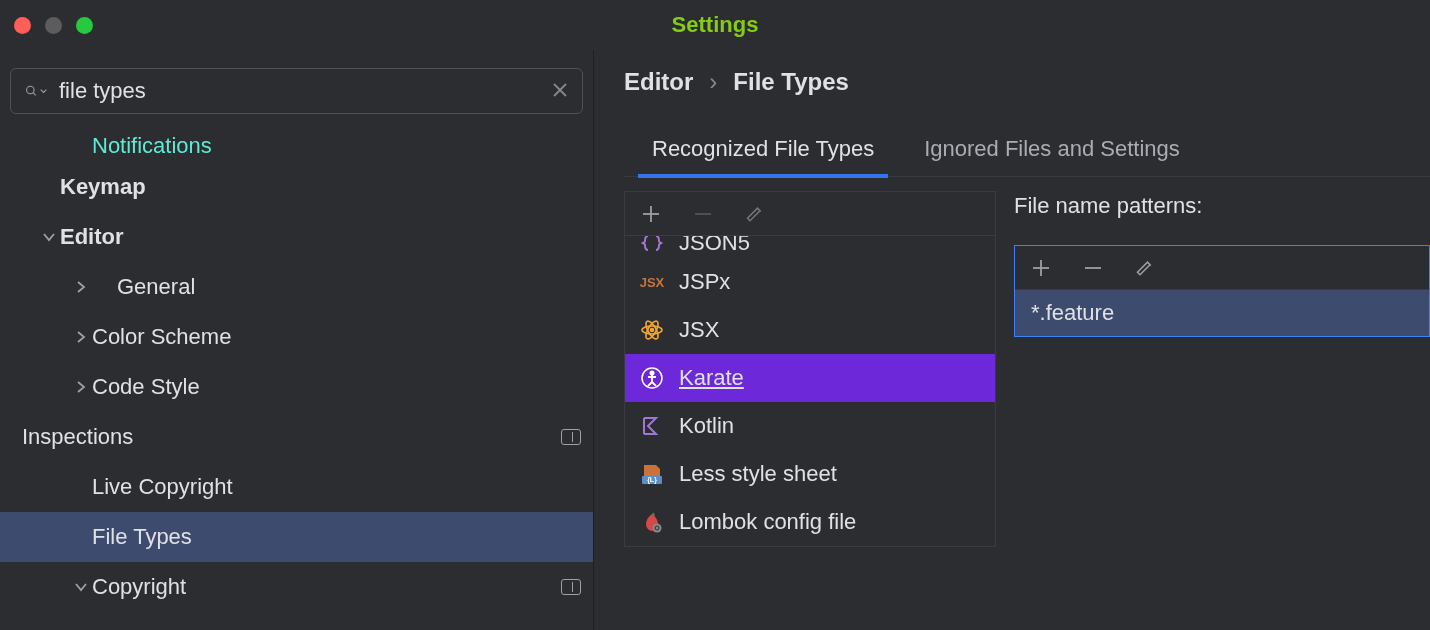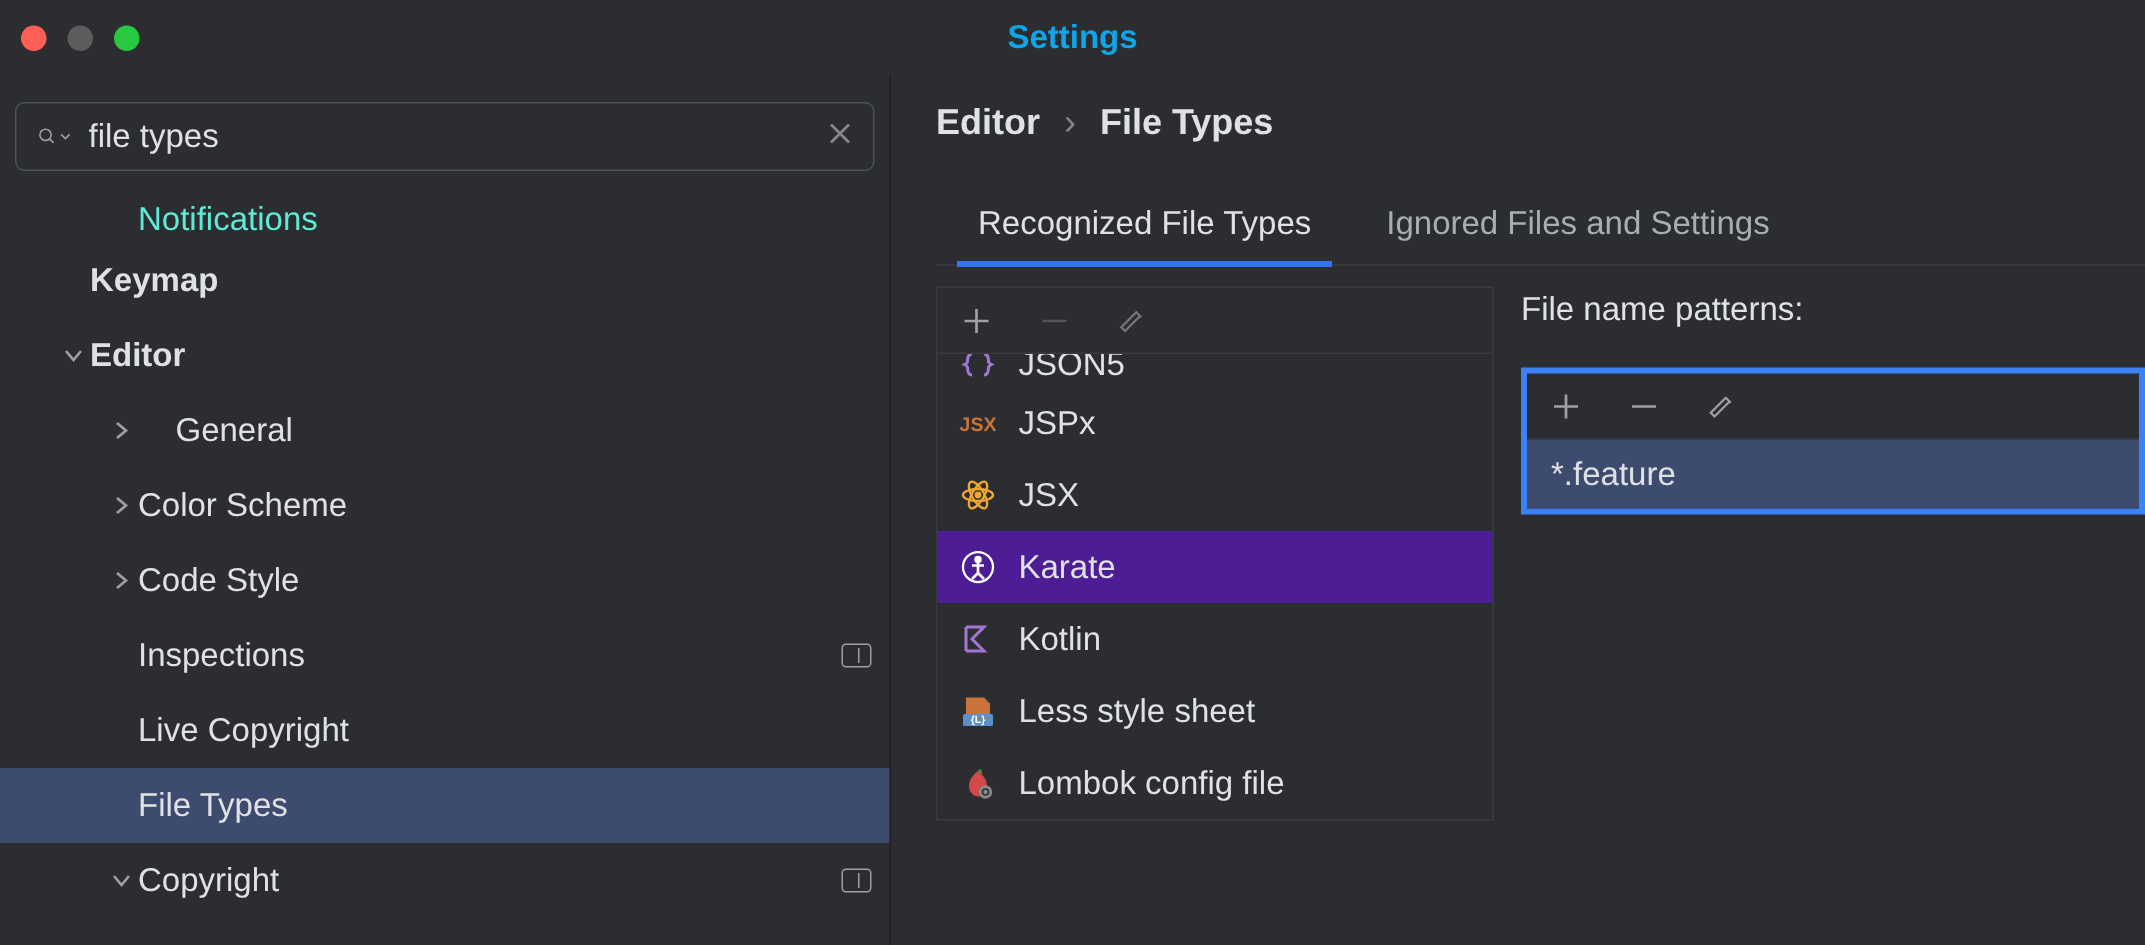--- a/index.html
+++ b/index.html
@@ -35,21 +35,21 @@
     }
     .tl-close { background: #ff5f57; }
     .tl-min { background: #5c5c5c; }
     .tl-max { background: #28c840; }
     .window-title {
       position: absolute;
       left: 50%;
       transform: translateX(-50%);
       font-size: 22px;
       font-weight: 600;
-      color: #0ea5e9;
+      color: #84cc16;
     }
     .content {
       display: flex;
       height: calc(100% - 50px);
     }
     .sidebar {
       width: 594px;
       border-right: 1px solid #1e1f22;
       display: flex;
       flex-direction: column;
@@ -211,41 +211,42 @@
     }
     .file-row {
       height: 48px;
       display: flex;
       align-items: center;
       padding: 0 14px;
       gap: 14px;
       font-size: 22px;
     }
     .file-row.selected {
-      background: #4c1d95;
+      background: #6d28d9;
+      text-decoration: underline;
     }
     .file-icon {
       width: 26px;
       height: 26px;
       flex-shrink: 0;
       display: flex;
       align-items: center;
       justify-content: center;
     }
     .patterns-panel {
       flex: 1;
     }
     .patterns-label {
       font-size: 22px;
       color: #dfe1e5;
       margin-bottom: 26px;
       margin-top: 2px;
     }
     .patterns-box {
-      border: 4px solid #3b82f6;
+      border: 1px solid #3b82f6;
     }
     .pattern-row {
       height: 46px;
       display: flex;
       align-items: center;
       padding: 0 16px;
       font-size: 22px;
       background: #3d4b6e;
     }
   </style>
@@ -317,21 +318,21 @@
           <span class="tree-label">Color Scheme</span>
         </div>
         <div class="tree-item" style="padding-left: 70px;">
           <span class="tree-chevron">
             <svg width="14" height="14" viewBox="0 0 14 14">
               <path d="M4 2 L10 7 L4 12" fill="none" stroke="#a0a0a0" stroke-width="1.8"></path>
             </svg>
           </span>
           <span class="tree-label">Code Style</span>
         </div>
-        <div class="tree-item" style="padding-left: 70px;">
+        <div class="tree-item" style="">
           <span class="tree-chevron"></span>
           <span class="tree-label">Inspections</span>
           <span class="tree-badge"></span>
         </div>
         <div class="tree-item" style="padding-left: 70px;">
           <span class="tree-chevron"></span>
           <span class="tree-label">Live Copyright</span>
         </div>
         <div class="tree-item selected" style="padding-left: 70px;">
           <span class="tree-chevron"></span>

